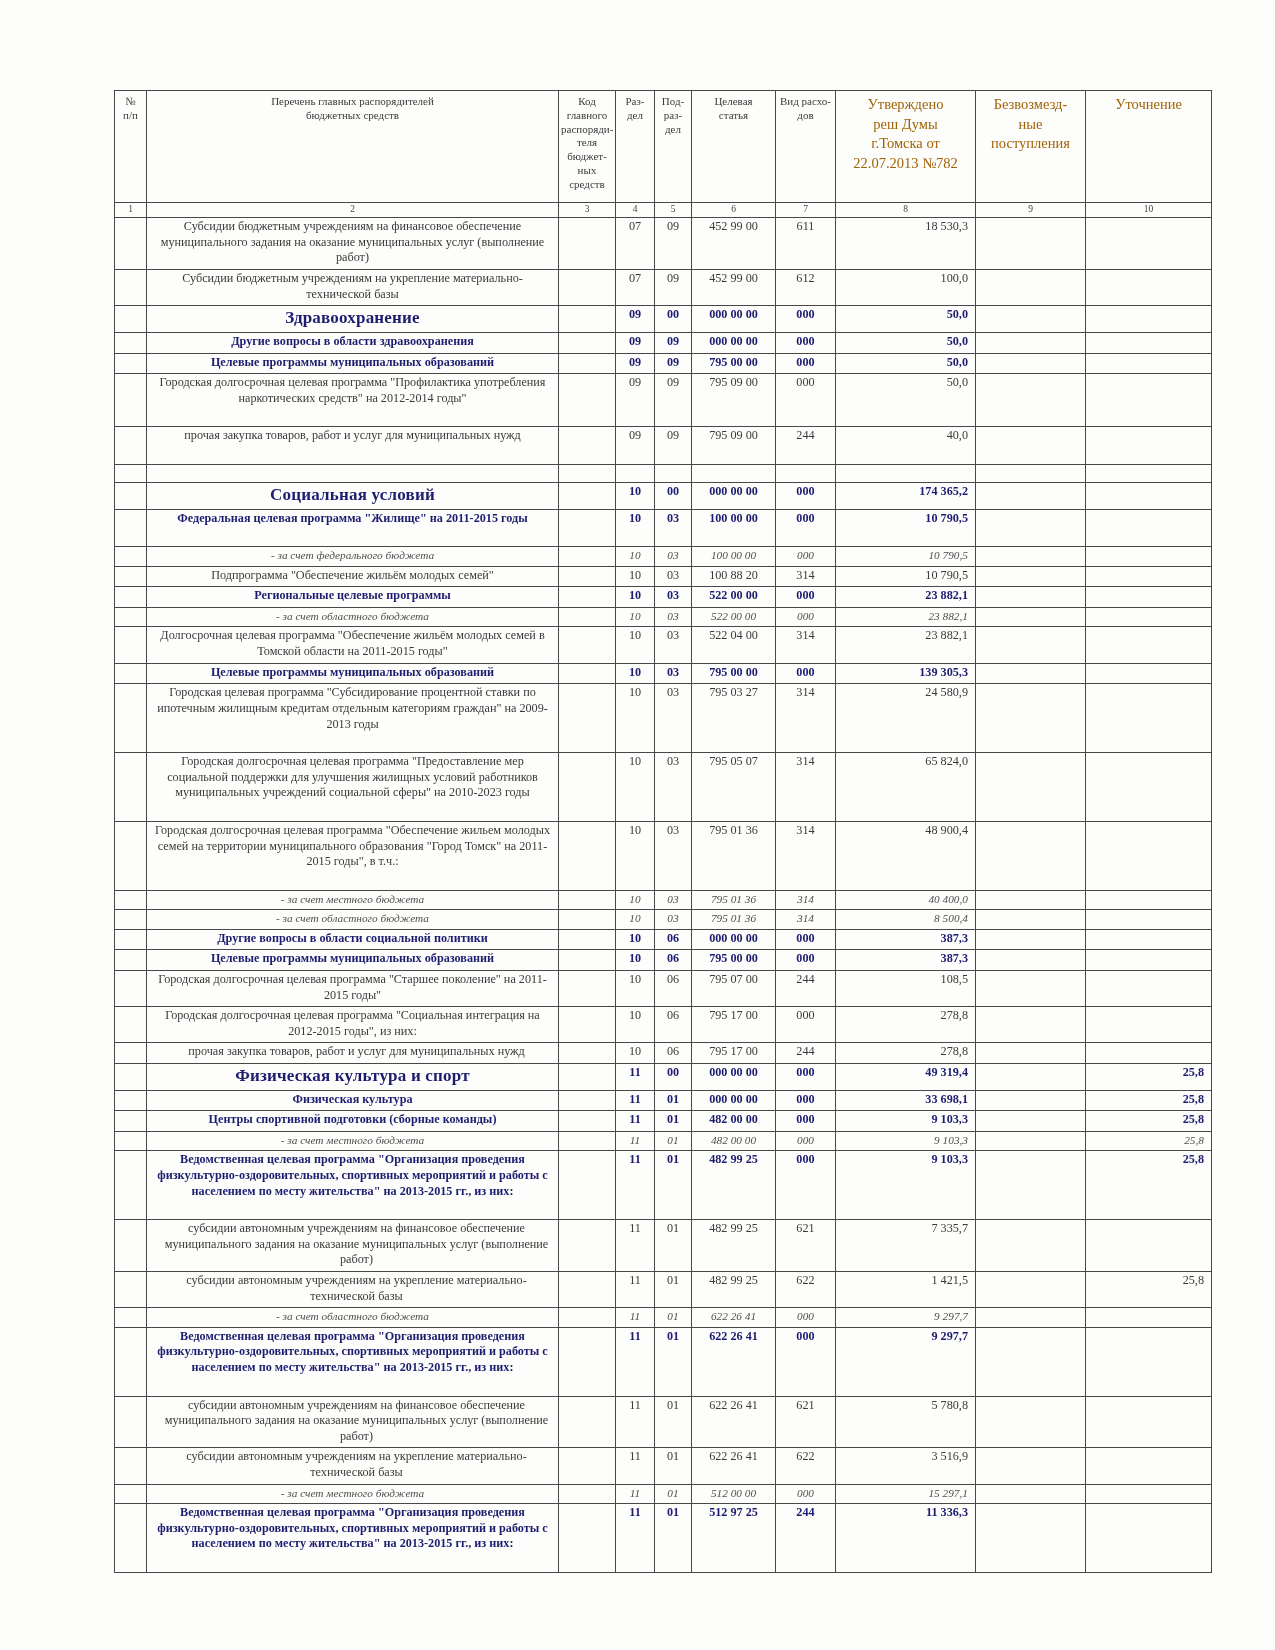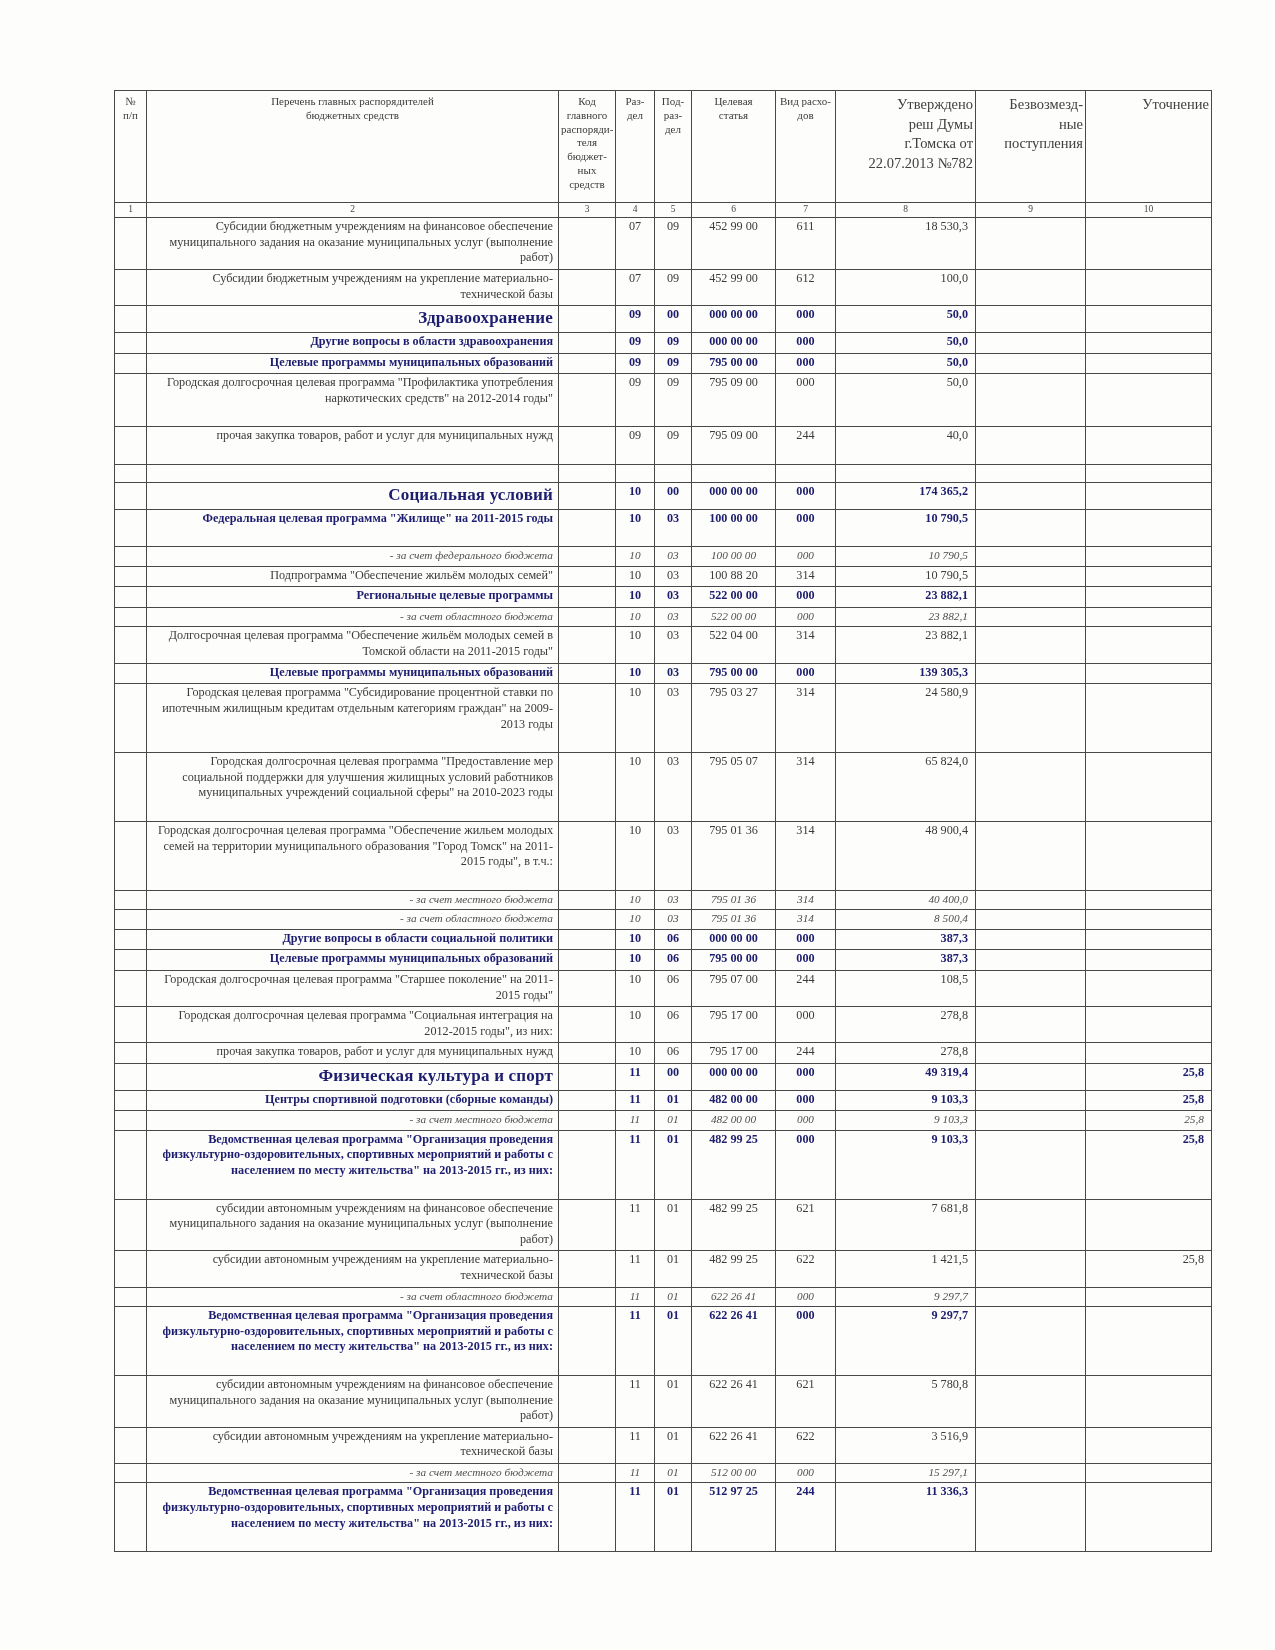--- a/index.html
+++ b/index.html
@@ -24,31 +24,31 @@
   thead th {
     height: 112px;
     font-weight: normal;
     font-size: 11px; line-height: 1.25;
     text-align: center;
     padding: 4px 2px;
     white-space: pre-line;
     color: #3c3c3c;
   }
   thead th.hc8, thead th.hc9, thead th.hc10 {
-    font-size: 14.5px; line-height: 1.35; color: #404040; text-align: right;
+    font-size: 14.5px; line-height: 1.35; color: #a16207;
   }
   tr.numbers td {
     font-size: 9.5px; text-align: center;
     padding: 0 2px 2px; color: #454545; height: 14px;
   }
   tbody td {
     font-size: 12.2px; line-height: 1.28;
     padding: 1px 5px 3px;
   }
-  td.cell-name { text-align: right; }
+  td.cell-name { text-align: center; }
   td.cell-rz, td.cell-pz, td.cell-ts, td.cell-vr { text-align: center; }
   td.cell-ap, td.cell-bp, td.cell-ut { text-align: right; padding-right: 7px; }
 
   tr.bold td, tr.section td { font-weight: bold; color: #1d1d70; }
   tr.section td.cell-name { font-size: 17px; letter-spacing: 0.2px; }
   tr.italic td { font-style: italic; color: #4e4e4e; font-size: 11.3px; }
   tr.pad td { padding-bottom: 20px; }
   tr.spacer td { height: 18px; padding: 0; }
   tr.indent td.cell-name { padding-left: 13px; }
 </style>
@@ -435,20 +435,32 @@
           <td class="cell-rz">11</td>
           <td class="cell-pz">00</td>
           <td class="cell-ts">000 00 00</td>
           <td class="cell-vr">000</td>
           <td class="cell-ap">49 319,4</td>
           <td class="cell-bp"></td>
           <td class="cell-ut">25,8</td>
         </tr>
         <tr class="bold">
           <td class="cell-num"></td>
+          <td class="cell-name">Физическая культура</td>
+          <td class="cell-code"></td>
+          <td class="cell-rz">11</td>
+          <td class="cell-pz">01</td>
+          <td class="cell-ts">000 00 00</td>
+          <td class="cell-vr">000</td>
+          <td class="cell-ap">33 698,1</td>
+          <td class="cell-bp"></td>
+          <td class="cell-ut">25,8</td>
+        </tr>
+        <tr class="bold">
+          <td class="cell-num"></td>
           <td class="cell-name">Центры спортивной подготовки (сборные команды)</td>
           <td class="cell-code"></td>
           <td class="cell-rz">11</td>
           <td class="cell-pz">01</td>
           <td class="cell-ts">482 00 00</td>
           <td class="cell-vr">000</td>
           <td class="cell-ap">9 103,3</td>
           <td class="cell-bp"></td>
           <td class="cell-ut">25,8</td>
         </tr>
@@ -477,21 +489,21 @@
           <td class="cell-ut">25,8</td>
         </tr>
         <tr class="normal indent">
           <td class="cell-num"></td>
           <td class="cell-name">субсидии автономным учреждениям на финансовое обеспечение муниципального задания на оказание муниципальных услуг (выполнение работ)</td>
           <td class="cell-code"></td>
           <td class="cell-rz">11</td>
           <td class="cell-pz">01</td>
           <td class="cell-ts">482 99 25</td>
           <td class="cell-vr">621</td>
-          <td class="cell-ap">7 681,8</td>
+          <td class="cell-ap">7 335,7</td>
           <td class="cell-bp"></td>
           <td class="cell-ut"></td>
         </tr>
         <tr class="normal indent">
           <td class="cell-num"></td>
           <td class="cell-name">субсидии автономным учреждениям на укрепление материально-технической базы</td>
           <td class="cell-code"></td>
           <td class="cell-rz">11</td>
           <td class="cell-pz">01</td>
           <td class="cell-ts">482 99 25</td>

